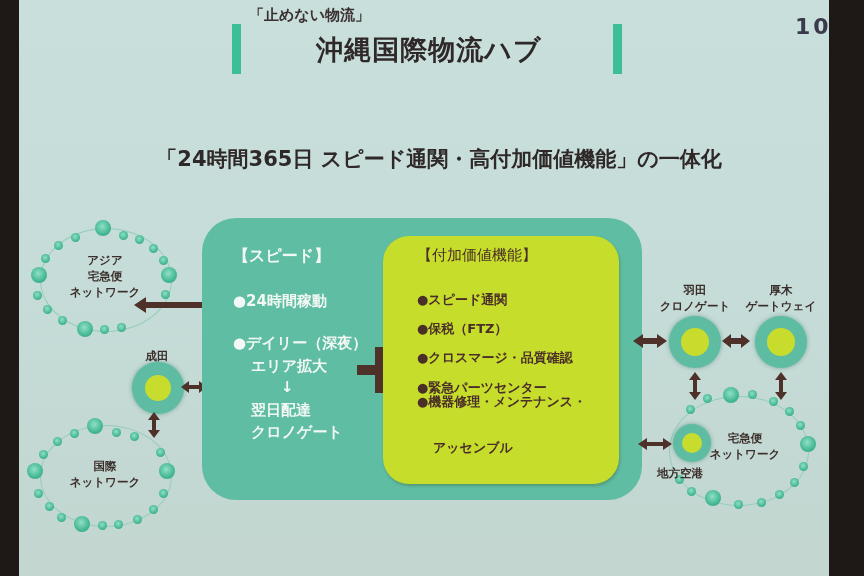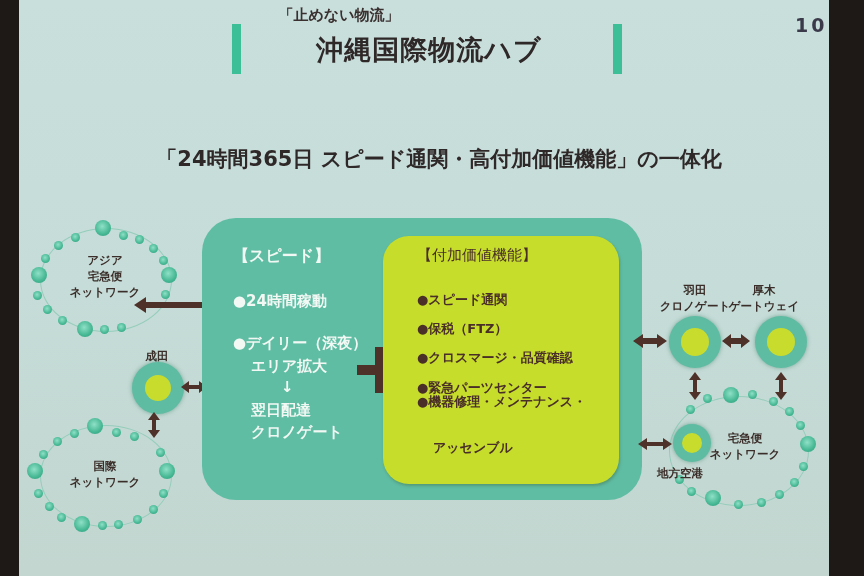--- a/index.html
+++ b/index.html
@@ -1,22 +1,22 @@
 <!DOCTYPE html>
 <html><head>
 <meta charset="utf-8">
 <style>
   html,body{margin:0;padding:0;}
   body{width:864px;height:576px;background:#1e1816;position:relative;overflow:hidden;font-family:"DejaVu Sans","Liberation Sans",sans-serif;}
   .slide{position:absolute;left:19px;top:0;width:810px;height:576px;background:linear-gradient(180deg,#c9dfdc 0%,#c5dcd8 50%,#c3d6d0 100%);}
   .abs{position:absolute;}
-  .subtitle{left:230px;top:6px;width:180px;text-align:center;font-size:15px;color:#3a3030;font-weight:bold;}
+  .subtitle{left:230px;top:6px;width:180px;text-align:left;font-size:15px;color:#3a3030;font-weight:bold;}
   .title{left:230px;top:32px;width:360px;text-align:center;font-size:27px;color:#2f2828;font-weight:bold;letter-spacing:1px;}
   .bar{width:9px;height:50px;background:#3cbf97;top:24px;}
-  .pagenum{left:776px;top:14px;font-size:19px;color:#3a3a4a;font-weight:bold;letter-spacing:3px;}
+  .pagenum{left:776px;top:14px;font-size:22px;color:#3a3a4a;font-weight:bold;letter-spacing:3px;}
   .lead{left:60px;width:720px;text-align:center;font-size:21px;color:#2f2828;font-weight:bold;}
   .speedbox{left:183px;top:218px;width:440px;height:282px;background:#5fbda4;border-radius:34px;}
   .vabox{left:364px;top:236px;width:236px;height:248px;background:#c6dd2c;border-radius:26px;box-shadow:1px 2px 3px rgba(60,90,40,.35);}
   .wtxt{color:#f2f8f3;font-weight:bold;font-size:15px;}
   .btxt{color:#4a2f28;font-weight:bold;font-size:13px;}
   .plus-h{left:338px;top:365px;width:46px;height:10px;background:#4e3229;}
   .plus-v{left:356px;top:347px;width:10px;height:46px;background:#4e3229;}
   .ring{border-radius:50%;border:1px solid #95cdbb;}
   .node{border-radius:50%;background:radial-gradient(circle at 45% 40%,#8fe0c6 0%,#45b793 60%,#2f9b7c 100%);}
   .hub{border-radius:50%;background:#5ebca2;display:flex;align-items:center;justify-content:center;box-shadow:0 0 4px rgba(40,120,90,.5);}
@@ -118,21 +118,21 @@
   <div class="abs btxt" style="left:398px;top:320px;">●保税（FTZ）</div>
   <div class="abs btxt" style="left:398px;top:349px;">●クロスマージ・品質確認</div>
   <div class="abs btxt" style="left:398px;top:379px;">●緊急パーツセンター</div>
   <div class="abs btxt" style="left:398px;top:393px;">●機器修理・メンテナンス・</div>
   <div class="abs btxt" style="left:414px;top:439px;">アッセンブル</div>
 
   <div class="abs lbl" style="left:636px;top:282px;width:80px;">
     <div>羽田</div>
     <div>クロノゲート</div>
   </div>
-  <div class="abs lbl" style="left:705px;top:282px;width:80px;">
+  <div class="abs lbl" style="left:722px;top:282px;width:80px;">
     <div>厚木</div>
     <div>ゲートウェイ</div>
   </div>
   <div class="abs hub" style="left:650px;top:316px;width:52px;height:52px;">
       <div class="core" style="width:28px;height:28px;"></div>
     </div>
   <div class="abs hub" style="left:736px;top:316px;width:52px;height:52px;">
       <div class="core" style="width:28px;height:28px;"></div>
     </div>
   <svg class="arrow" style="left:614px;top:333px;" width="34" height="16">

